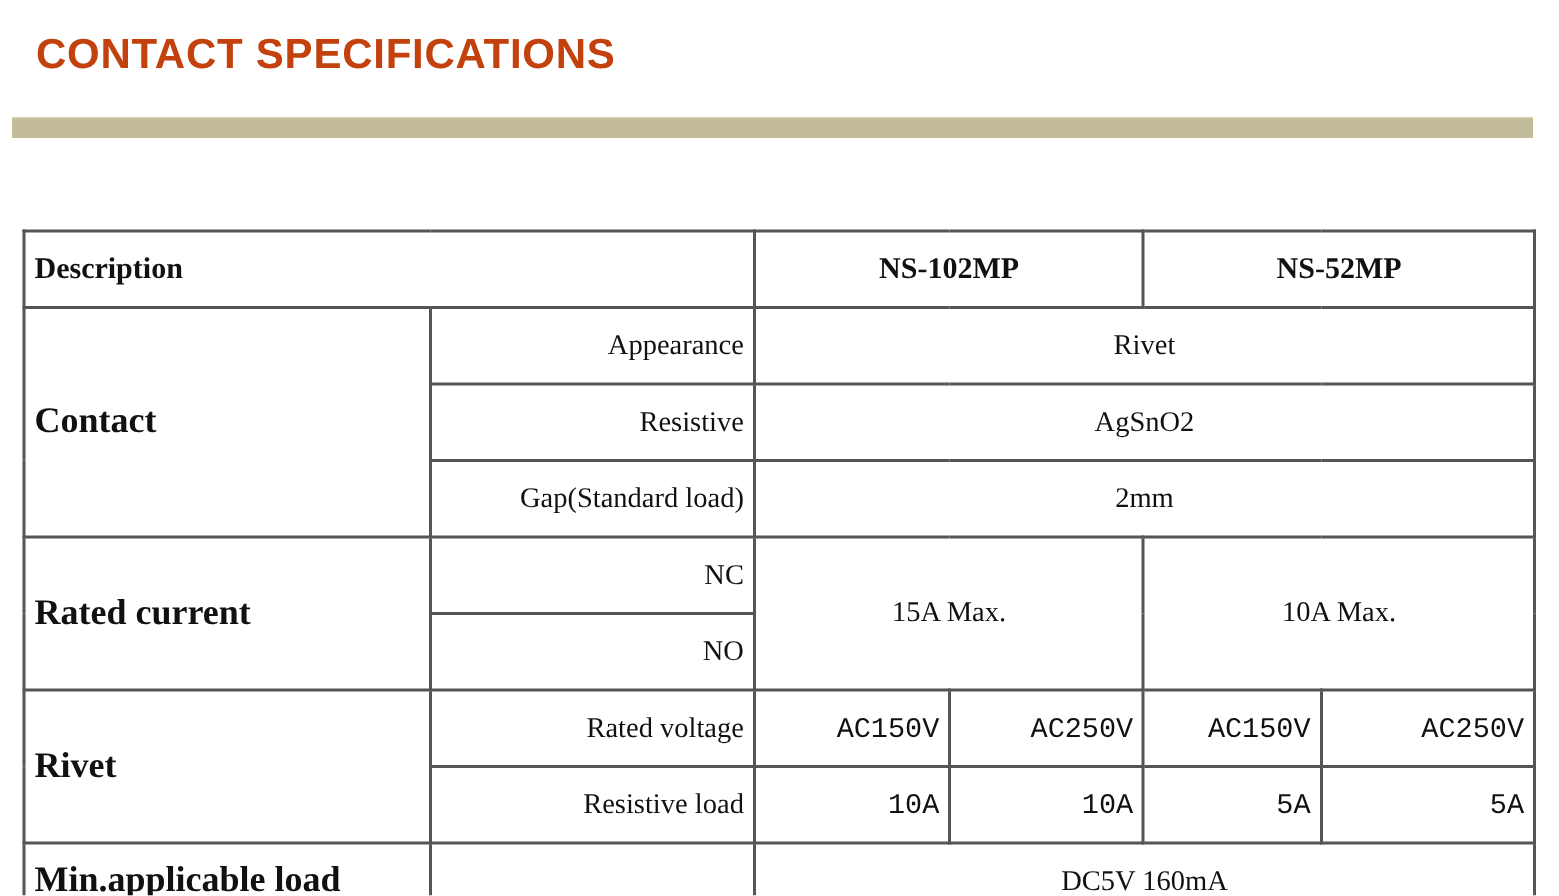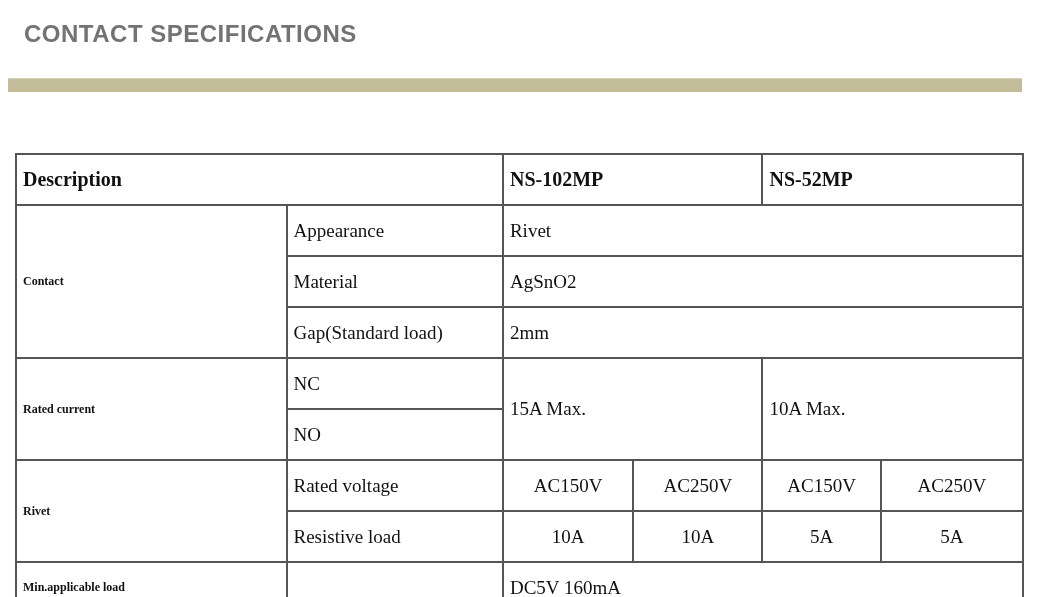--- a/index.html
+++ b/index.html
@@ -9,23 +9,23 @@
     background:#ffffff;
     font-family:"Liberation Serif", serif;
     color:#111;
     overflow:hidden;
   }
   .doc-title{
     position:absolute;left:24px;top:20px;
     margin:0;
     font-family:"Liberation Sans", sans-serif;
     font-weight:900;
-    font-size:24px;
+    font-size:28px;
     letter-spacing:0.5px;
-    color:#737373;
+    color:#c2410c;
     white-space:nowrap;
   }
   .accent-bar{
     position:absolute;left:8px;top:78px;
     width:1014px;height:13px;
     background:#c2bc98;
     border-top:1px solid #d5d0b2;
   }
   table.spec{
     position:absolute;left:15px;top:153px;
@@ -43,31 +43,31 @@
     overflow:hidden;
   }
   td.hdr{
     background:#d3d3d3;
     font-weight:bold;
     font-size:20px;
   }
   td.grp{
     background:#d3d3d3;
     font-weight:bold;
-    font-size:12px;
+    font-size:24px;
     text-align:left;
     padding-left:16px;
   }
   td.sub{
     background:#d3d3d3;
-    text-align:left;
+    text-align:right;
     padding-left:7px;
   }
-  td.center{text-align:left;}
-  td.left{text-align:center;padding-left:7px;}
+  td.center{text-align:center;}
+  td.left{text-align:right;padding-left:7px;font-family:Liberation Mono, monospace;}
   td.stripe{background:#ededed;}
   td.plain{background:#ffffff;margin-top:15px;}
   td.pad-l{padding-left:16px;text-align:left;}
 </style>
 </head>
 <body>
 
 <div class="page">
 
   <h1 class="doc-title">CONTACT SPECIFICATIONS</h1>
@@ -91,21 +91,21 @@
         <td class="hdr center" colspan="2">NS-52MP</td>
       </tr>
 
       <tr>
         <td class="grp" rowspan="3">Contact</td>
         <td class="sub">Appearance</td>
         <td class="plain center" colspan="4">Rivet</td>
       </tr>
 
       <tr>
-        <td class="sub">Material</td>
+        <td class="sub">Resistive</td>
         <td class="stripe center" colspan="4">AgSnO2</td>
       </tr>
 
       <tr>
         <td class="sub">Gap(Standard load)</td>
         <td class="plain center" colspan="4">2mm</td>
       </tr>
 
       <tr>
         <td class="grp" rowspan="2">Rated current</td>

